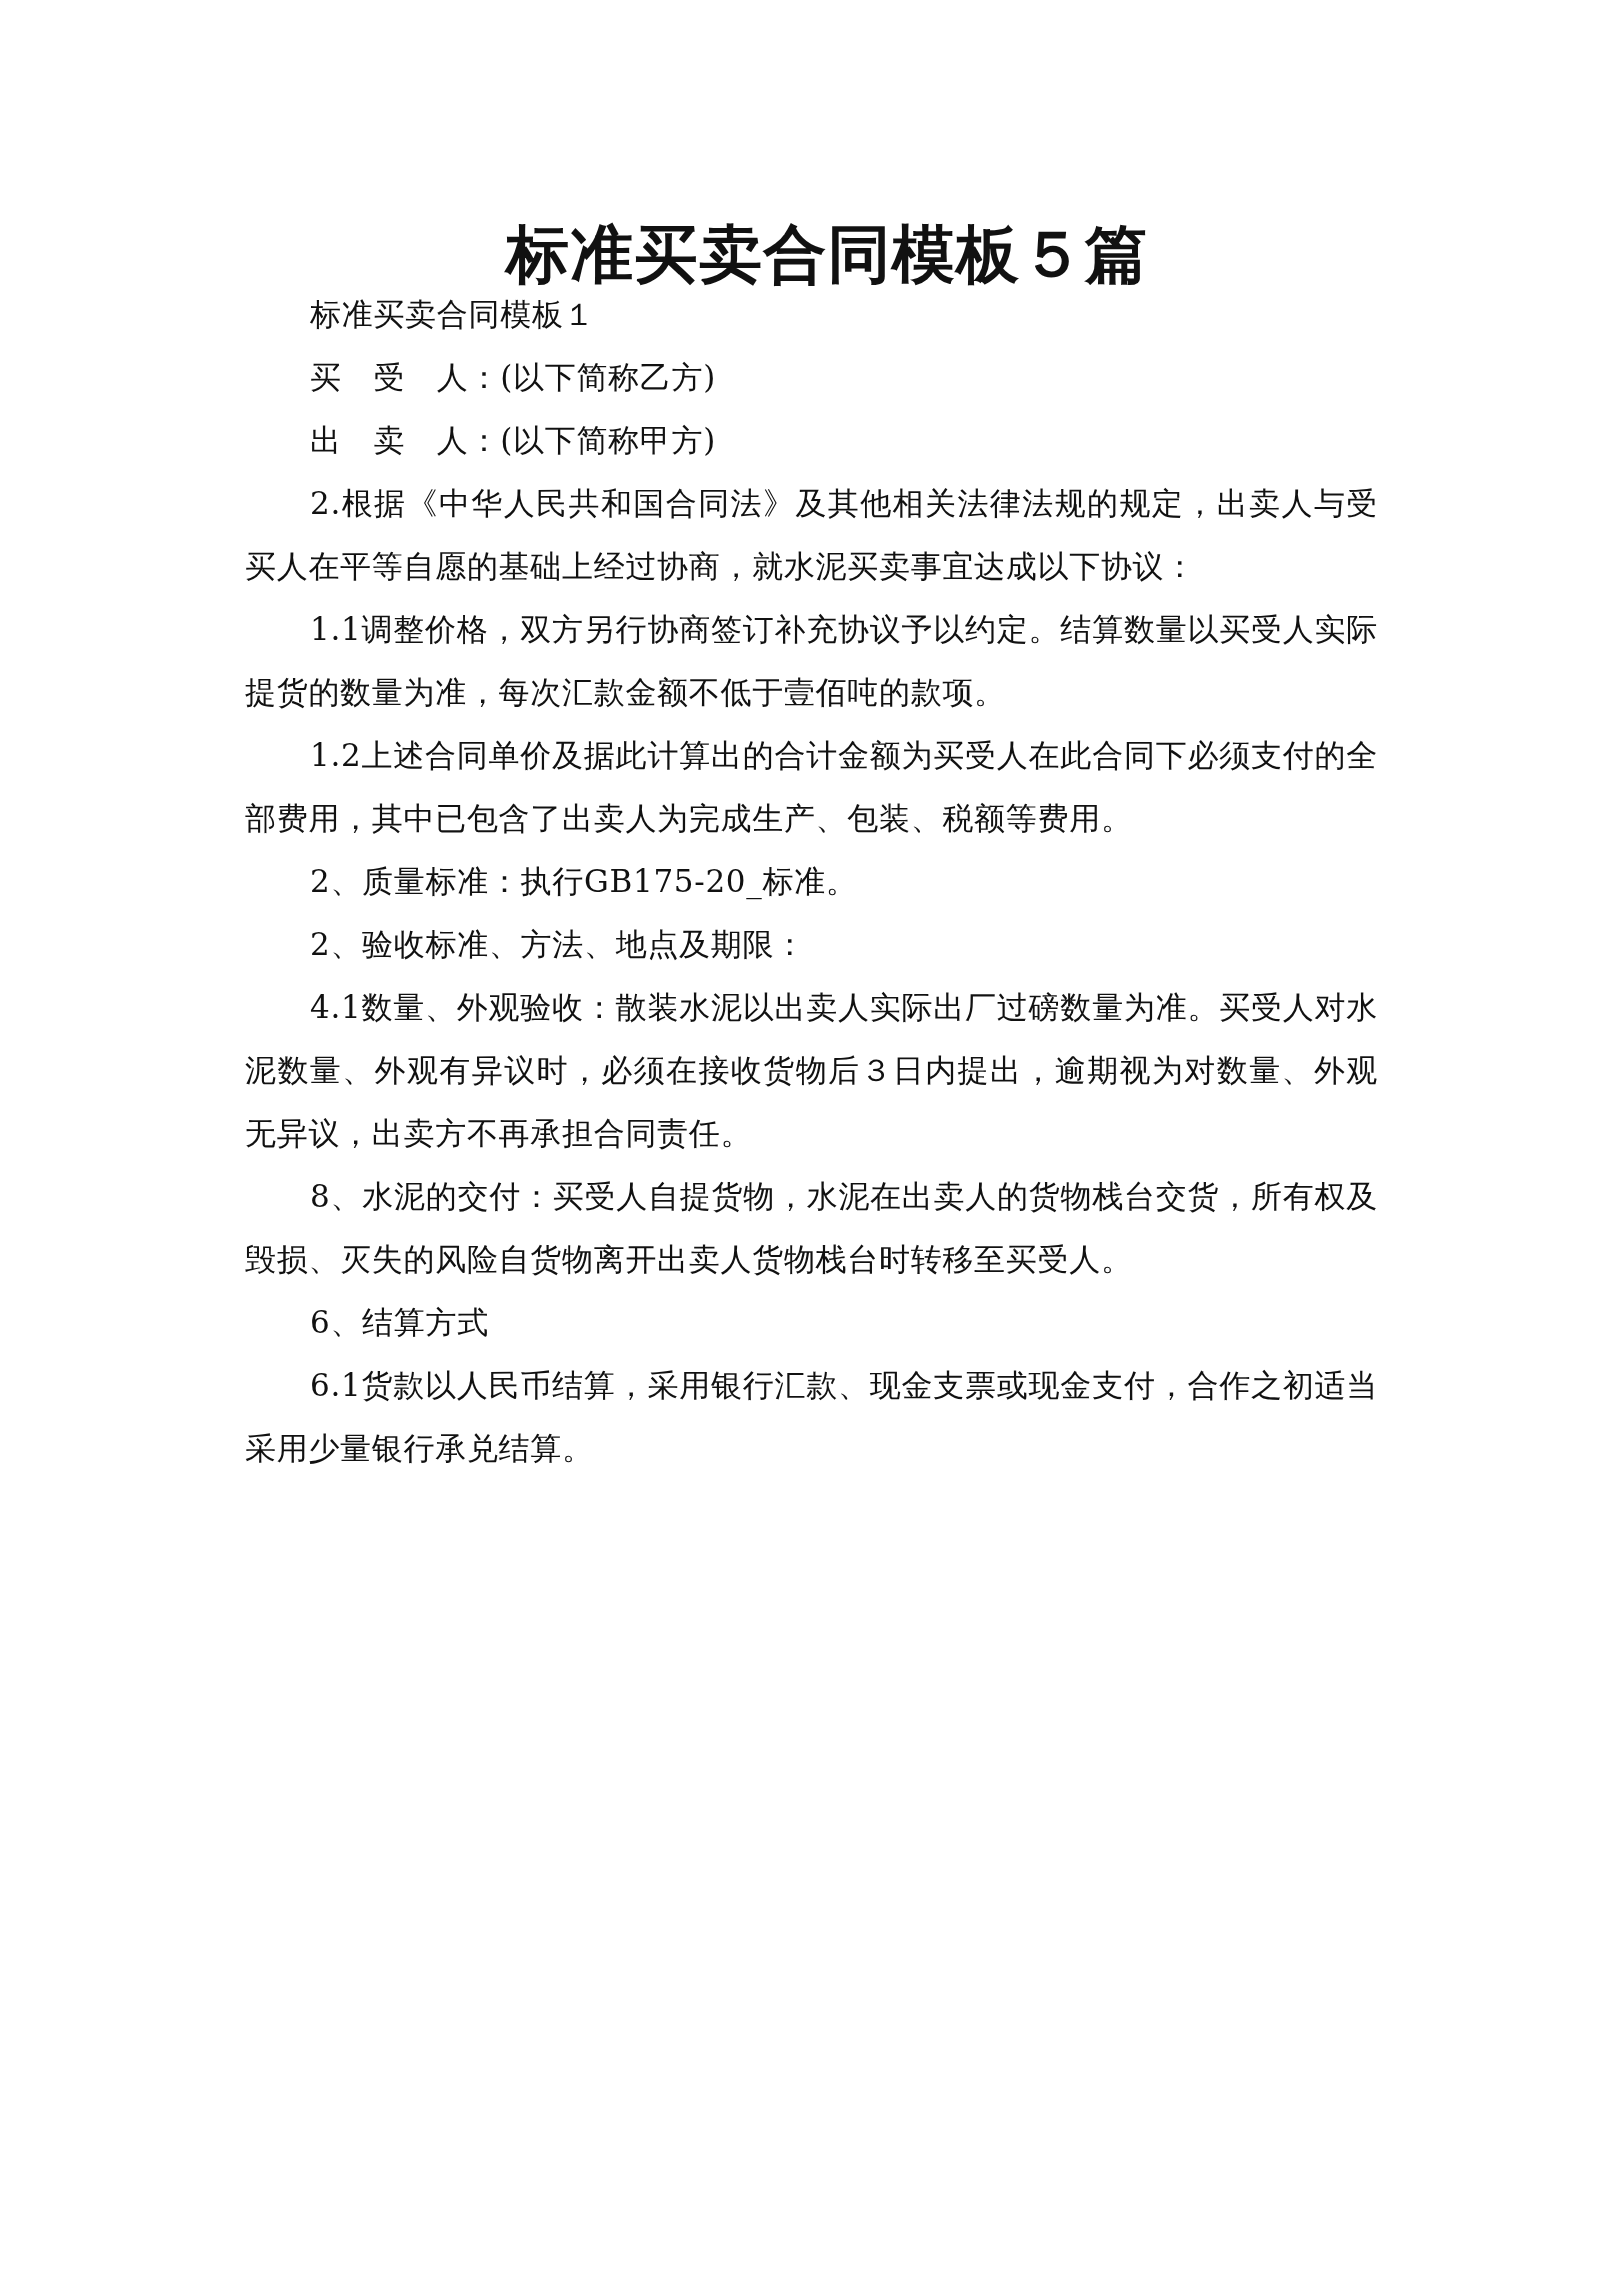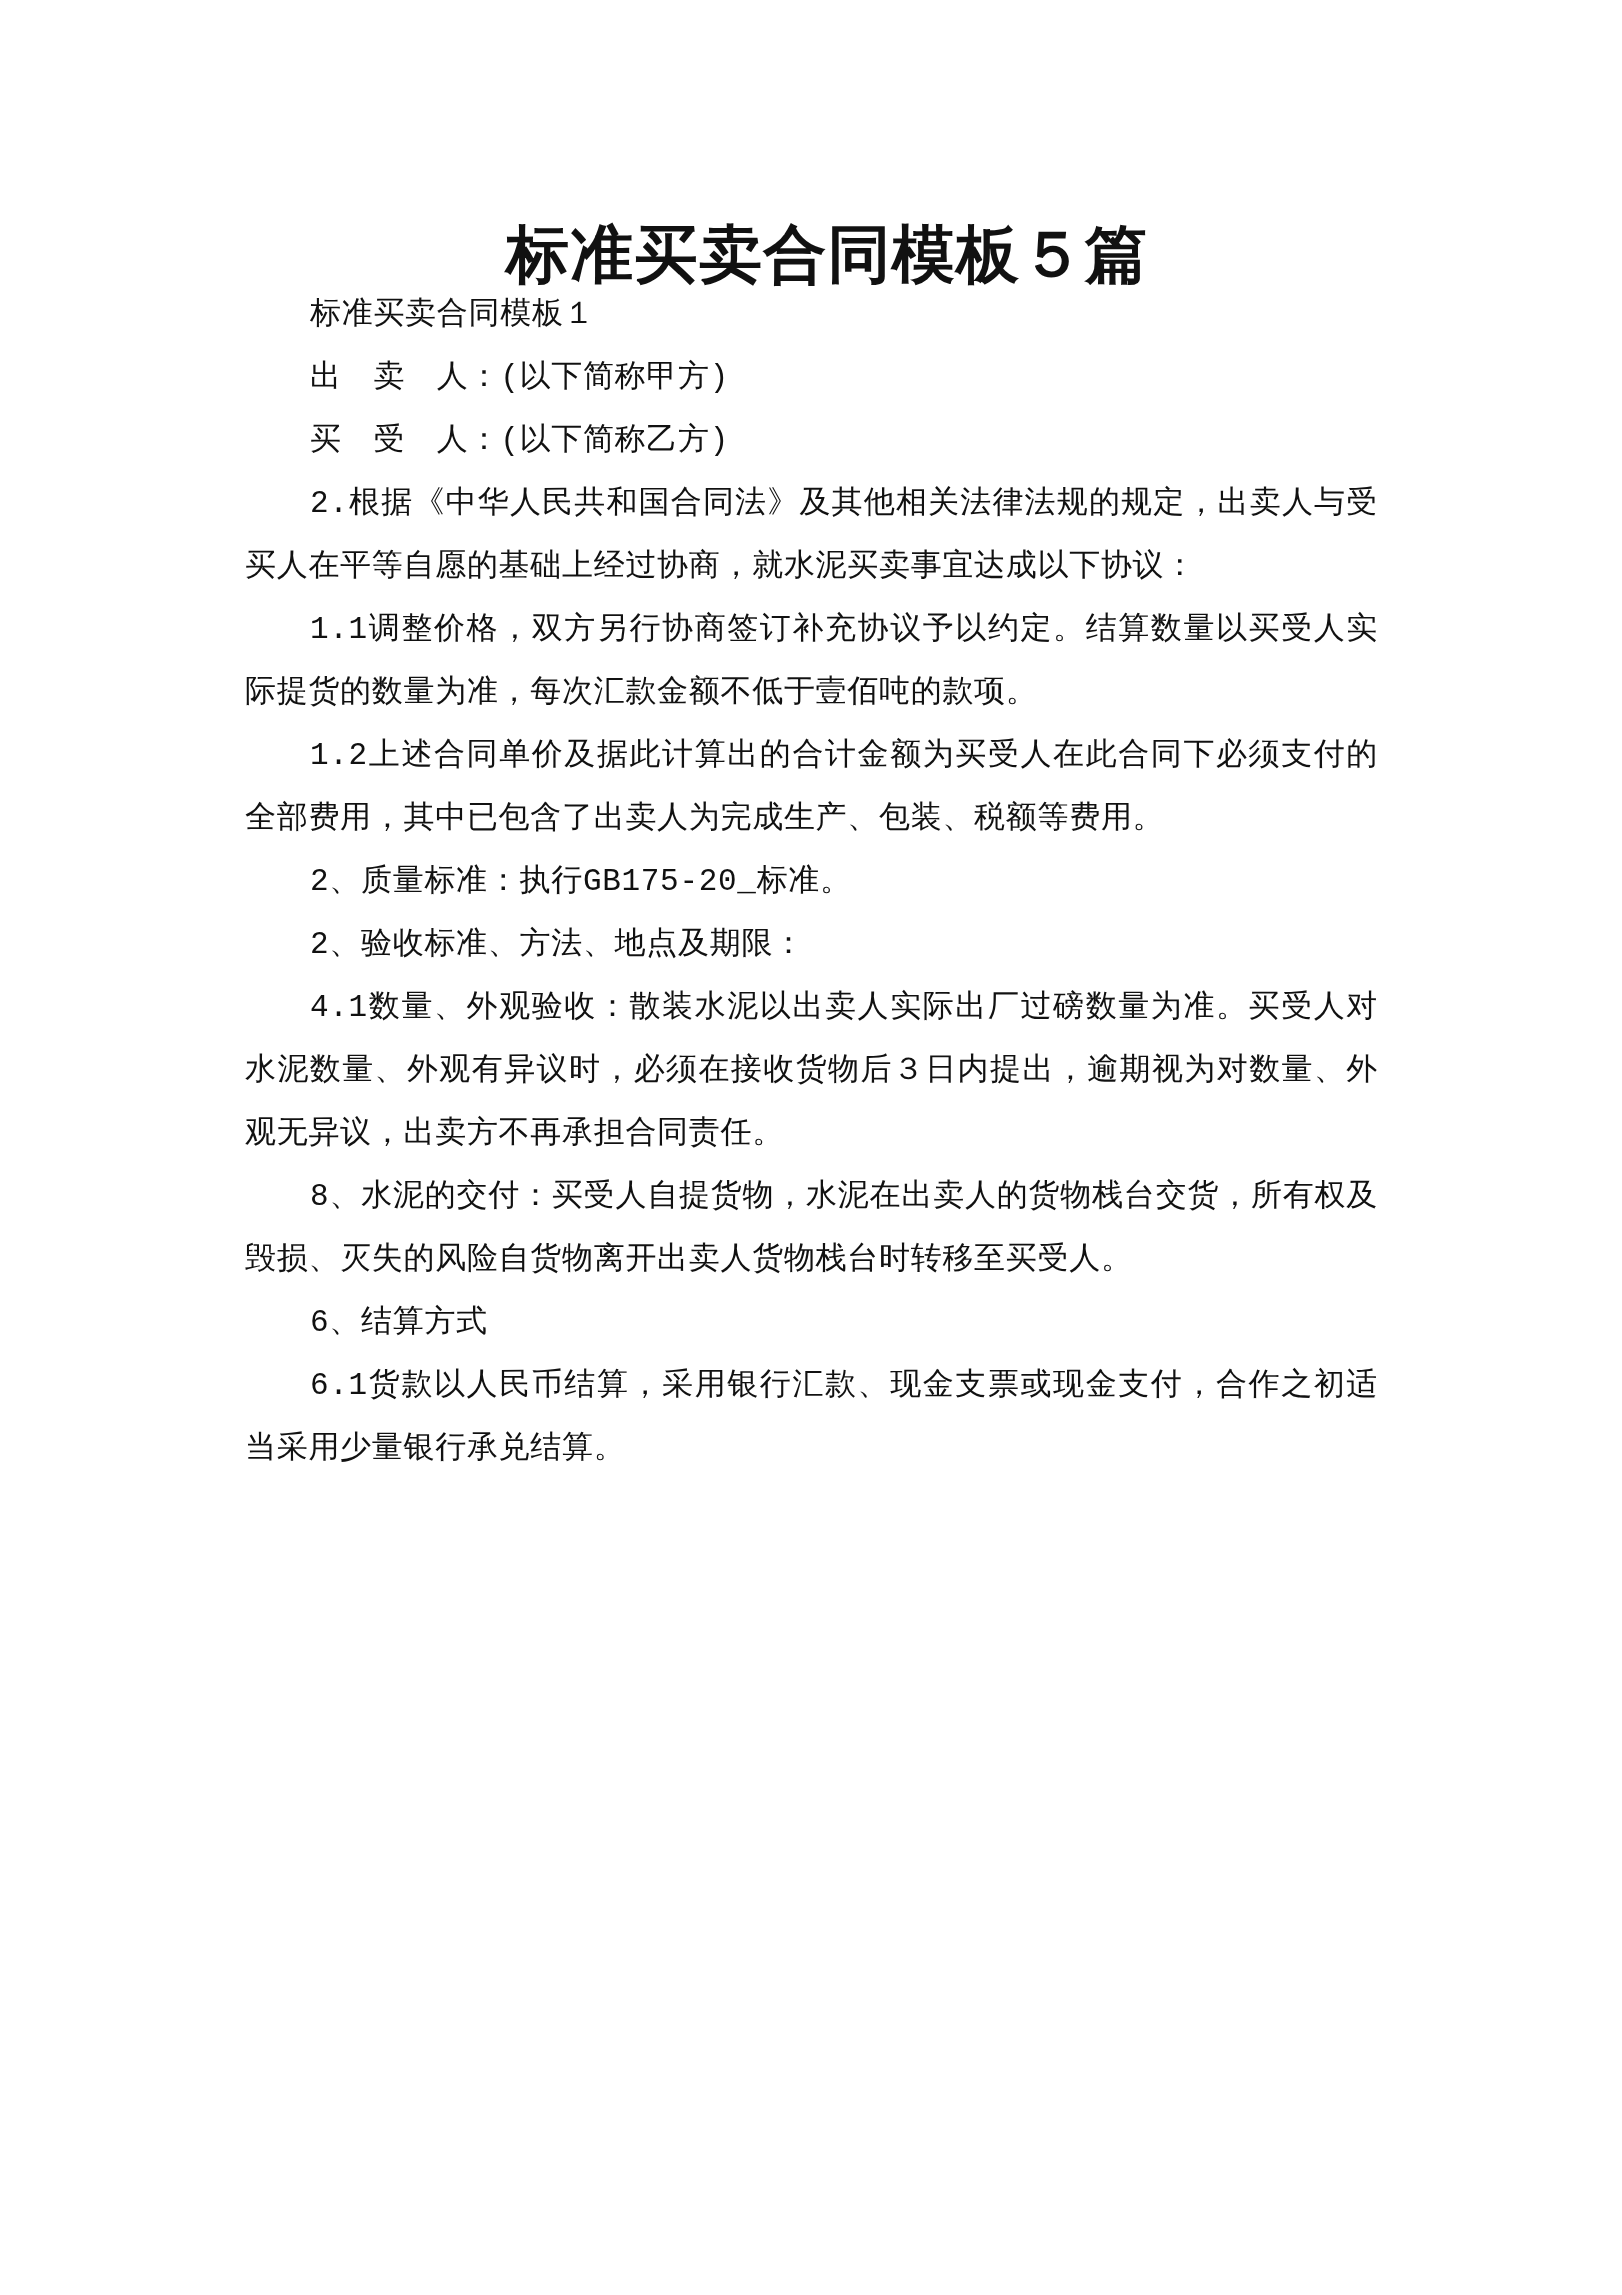--- a/index.html
+++ b/index.html
@@ -32,43 +32,42 @@
       line-height: 85px;
       font-weight: bold;
       letter-spacing: 1.3px;
       margin: 16px;
     }
     .body {
       position: absolute;
       left: 245px;
       top: 283px;
       width: 1133px;
-      font-family: Liberation Mono, monospace;
     }
     .para {
       font-size: 31px;
       line-height: 63px;
       text-indent: 65px;
       text-align: justify;
       text-align-last: left;
       margin: 0;
       letter-spacing: 0.7px;
       word-break: break-all;
     }
   </style>
 </head>
 <body>
 
 <div class="page">
   <h1 class="title">标准买卖合同模板５篇</h1>
 
   <div class="body">
     <p class="para">标准买卖合同模板１</p>
+    <p class="para">买　受　人：(以下简称乙方)</p>
     <p class="para">出　卖　人：(以下简称甲方)</p>
-    <p class="para">买　受　人：(以下简称乙方)</p>
     <p class="para">2.根据《中华人民共和国合同法》及其他相关法律法规的规定，出卖人与受买人在平等自愿的基础上经过协商，就水泥买卖事宜达成以下协议：</p>
     <p class="para">1.1调整价格，双方另行协商签订补充协议予以约定。结算数量以买受人实际提货的数量为准，每次汇款金额不低于壹佰吨的款项。</p>
     <p class="para">1.2上述合同单价及据此计算出的合计金额为买受人在此合同下必须支付的全部费用，其中已包含了出卖人为完成生产、包装、税额等费用。</p>
     <p class="para">2、质量标准：执行GB175-20_标准。</p>
     <p class="para">2、验收标准、方法、地点及期限：</p>
     <p class="para">4.1数量、外观验收：散装水泥以出卖人实际出厂过磅数量为准。买受人对水泥数量、外观有异议时，必须在接收货物后３日内提出，逾期视为对数量、外观无异议，出卖方不再承担合同责任。</p>
     <p class="para">8、水泥的交付：买受人自提货物，水泥在出卖人的货物栈台交货，所有权及毁损、灭失的风险自货物离开出卖人货物栈台时转移至买受人。</p>
     <p class="para">6、结算方式</p>
     <p class="para">6.1货款以人民币结算，采用银行汇款、现金支票或现金支付，合作之初适当采用少量银行承兑结算。</p>
   </div>

